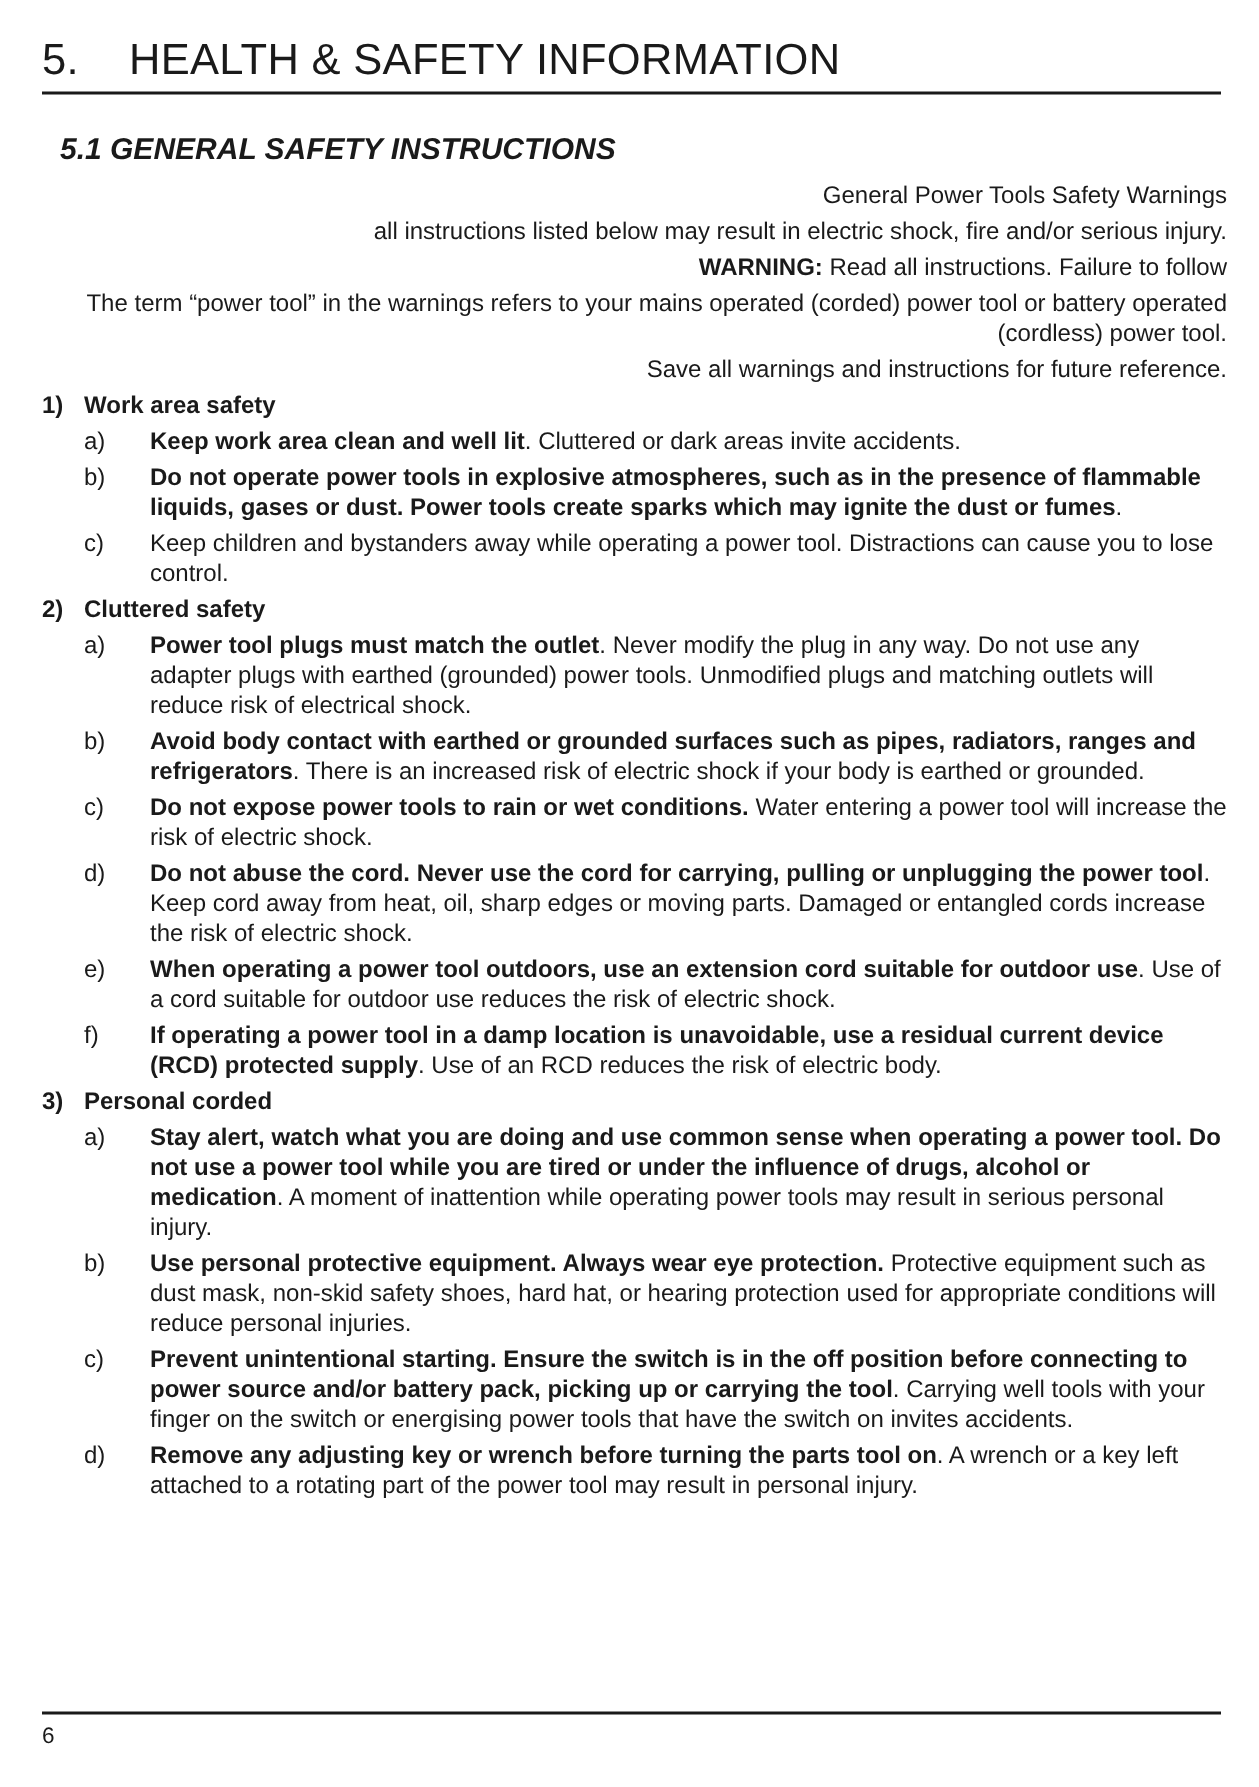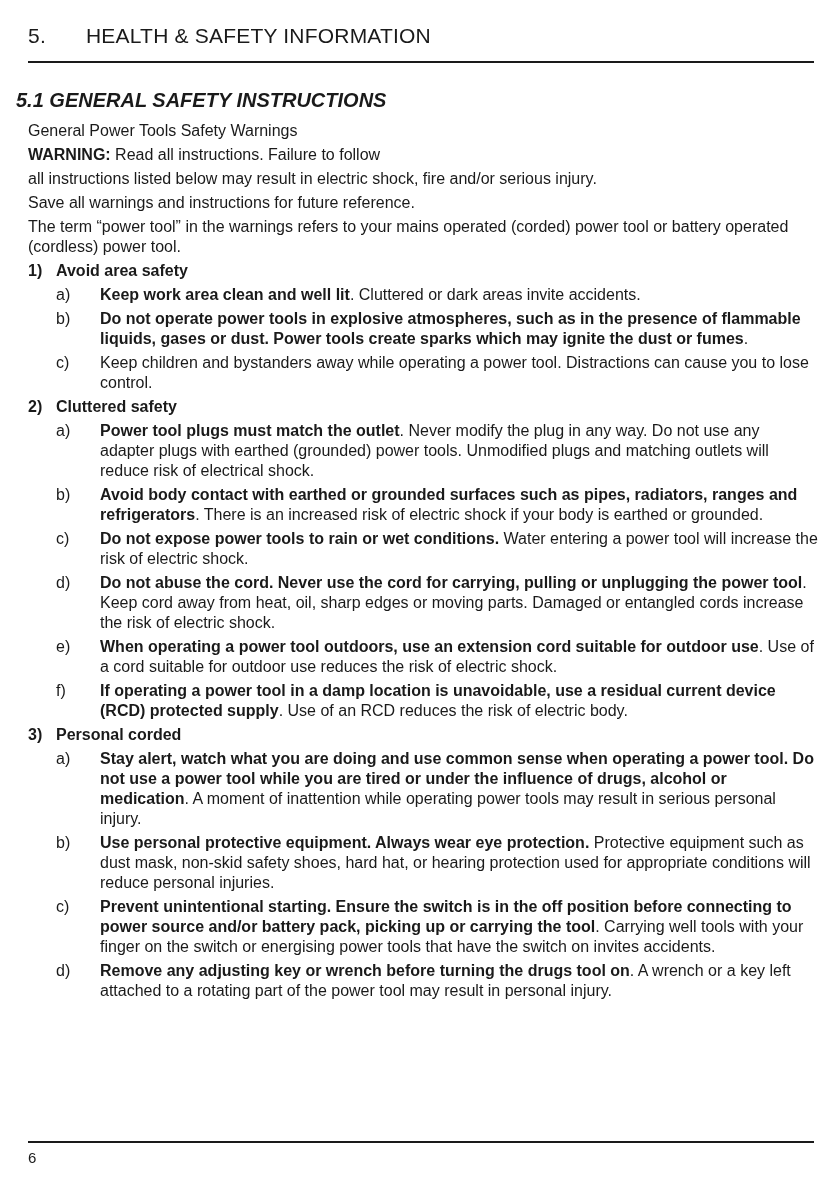--- a/index.html
+++ b/index.html
@@ -1,55 +1,55 @@
 <!DOCTYPE html>
 <html><head>
 <meta charset="utf-8">
 <style>
   html, body { margin: 0; padding: 0; background: #ffffff; }
   body { width: 839px; height: 1191px; position: relative; overflow: hidden;
          font-family: "Liberation Sans", "DejaVu Sans", sans-serif; color: #1a1a1a; }
-  .page-title { position: absolute; left: 28px; top: 24px; font-size: 21px; letter-spacing: 0.2px;
+  .page-title { position: absolute; left: 28px; top: 24px; font-size: 29px; letter-spacing: 0.2px;
                 font-weight: normal; margin: 0; white-space: nowrap; }
   .page-title .num { display: inline-block; width: 58px; }
   .top-rule { position: absolute; left: 28px; width: 786px; top: 61px; height: 2px; background: #1a1a1a; }
-  .sec-heading { position: absolute; left: 16px; top: 89px; font-size: 20px; font-weight: bold;
+  .sec-heading { position: absolute; left: 40px; top: 89px; font-size: 20px; font-weight: bold;
                  font-style: italic; margin: 0; white-space: nowrap; }
   .content { position: absolute; left: 28px; top: 121px; width: 790px; font-size: 16px; line-height: 20px; }
-  .p { margin: 0 0 4px 0; }
+  .p { margin: 0 0 4px 12px; text-align: right; }
   .b { font-weight: bold; }
   .group { margin: 0 0 4px 0; }
   .group-head { display: flex; margin-bottom: 4px; }
   .group-head .n { width: 28px; }
   .item { display: flex; margin: 0 0 4px 0; }
   .item .l { width: 44px; padding-left: 28px; flex: none; }
   .item .t { flex: 1; }
   .bottom-rule { position: absolute; left: 28px; width: 786px; top: 1141px; height: 2px; background: #1a1a1a; }
   .page-number { position: absolute; left: 28px; top: 1149px; font-size: 15px; }
 </style>
 </head>
 <body>
 
 <h1 class="page-title"><span class="num">5.</span><span>HEALTH &amp; SAFETY INFORMATION</span></h1>
 <div class="top-rule"></div>
 
 <h2 class="sec-heading">5.1 GENERAL SAFETY INSTRUCTIONS</h2>
 
 <div class="content">
   <p class="p">General Power Tools Safety Warnings</p>
+  <p class="p">all instructions listed below may result in electric shock, fire and/or serious injury.</p>
   <p class="p"><span class="b">WARNING:</span><span> Read all instructions. Failure to follow</span></p>
-  <p class="p">all instructions listed below may result in electric shock, fire and/or serious injury.</p>
+  <p class="p">The term “power tool” in the warnings refers to your mains operated (corded) power tool or battery operated (cordless) power tool.</p>
   <p class="p">Save all warnings and instructions for future reference.</p>
-  <p class="p">The term “power tool” in the warnings refers to your mains operated (corded) power tool or battery operated (cordless) power tool.</p>
 
   <div id="groups">
       <div class="group">
         <div class="group-head b">
           <span class="n">1)</span>
-          <span>Avoid area safety</span>
+          <span>Work area safety</span>
         </div>
         <div class="item">
           <span class="l">a)</span>
           <span class="t"><span class="b">Keep work area clean and well lit</span><span>. Cluttered or dark areas invite accidents.</span></span>
         </div>
         <div class="item">
           <span class="l">b)</span>
           <span class="t"><span class="b">Do not operate power tools in explosive atmospheres, such as in the presence of flammable liquids, gases or dust. Power tools create sparks which may ignite the dust or fumes</span><span>.</span></span>
         </div>
         <div class="item">
@@ -99,20 +99,20 @@
         <div class="item">
           <span class="l">b)</span>
           <span class="t"><span class="b">Use personal protective equipment. Always wear eye protection.</span><span> Protective equipment such as dust mask, non-skid safety shoes, hard hat, or hearing protection used for appropriate conditions will reduce personal injuries.</span></span>
         </div>
         <div class="item">
           <span class="l">c)</span>
           <span class="t"><span class="b">Prevent unintentional starting. Ensure the switch is in the off position before connecting to power source and/or battery pack, picking up or carrying the tool</span><span>. Carrying well tools with your finger on the switch or energising power tools that have the switch on invites accidents.</span></span>
         </div>
         <div class="item">
           <span class="l">d)</span>
-          <span class="t"><span class="b">Remove any adjusting key or wrench before turning the drugs tool on</span><span>. A wrench or a key left attached to a rotating part of the power tool may result in personal injury.</span></span>
+          <span class="t"><span class="b">Remove any adjusting key or wrench before turning the parts tool on</span><span>. A wrench or a key left attached to a rotating part of the power tool may result in personal injury.</span></span>
         </div>
       </div>
     </div>
 </div>
 
 <div class="bottom-rule"></div>
 <div class="page-number">6</div>
 
 </body></html>

